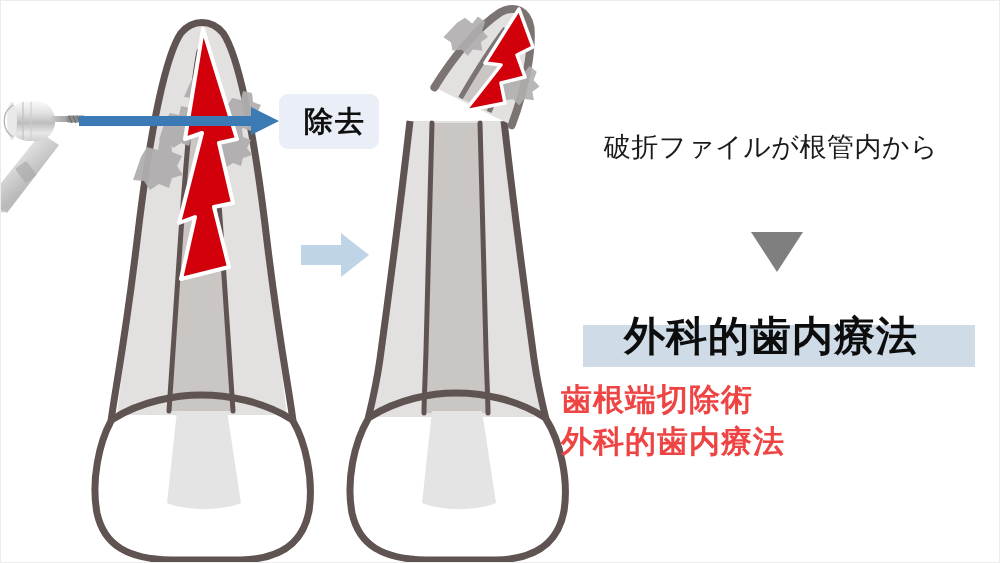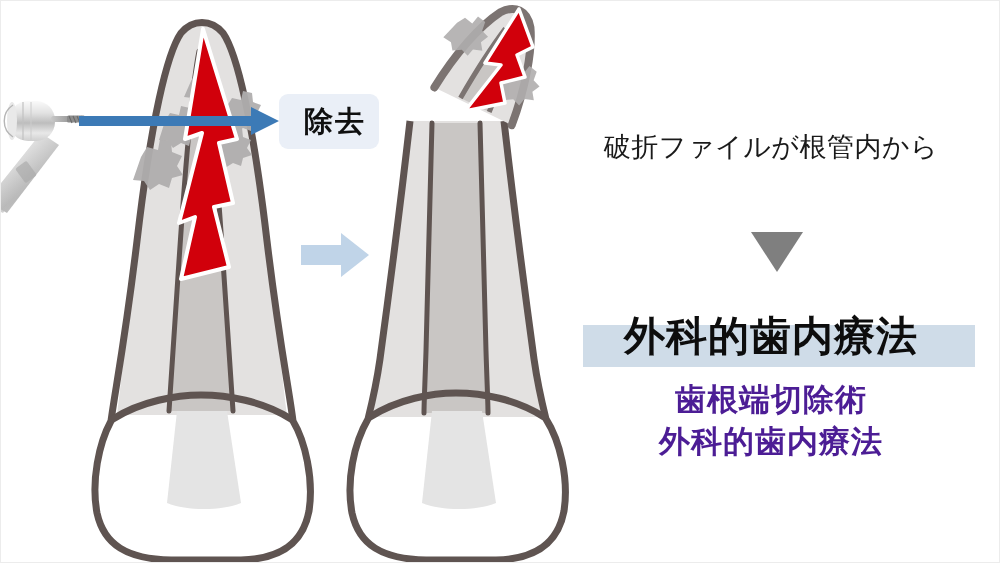--- a/index.html
+++ b/index.html
@@ -53,24 +53,23 @@
     font-size:41px;
     font-weight:bold;
     color:#0d0d0d;
     letter-spacing:1px;
     line-height:1.15;
     white-space:nowrap;
   }
 
   #sublines{
     left:560px;top:378px;width:420px;
-    text-align:center;
     font-size:31px;
     font-weight:bold;
-    color:#4c1d95;
+    color:#ef4444;
     line-height:1.35;
     letter-spacing:1px;
   }
   #sublines .ln{display:block;white-space:nowrap;}
 
   
   #remove-label{
     left:278px;top:93px;width:100px;height:55px;
     background:#eaeff7;
     border-radius:9px;

